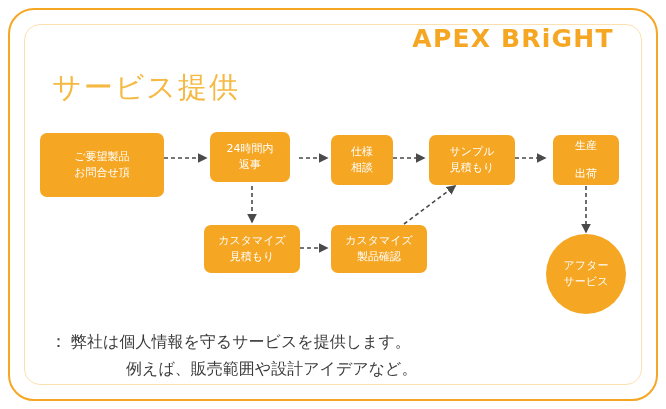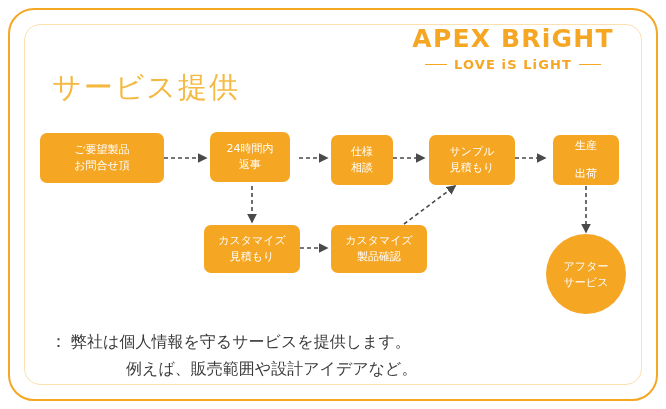--- a/index.html
+++ b/index.html
@@ -115,21 +115,21 @@
     background: #f5a623;
     color: #ffffff;
     border-radius: 50%;
     display: flex;
     flex-direction: column;
     align-items: center;
     justify-content: center;
     text-align: center;
     font-size: 11px;
     line-height: 1.5;
-    font-family: Liberation Serif, serif;
+    font-family: Liberation Mono, monospace;
   }
 
   
   .notice {
     position: absolute;
     left: 48px;
     top: 330px;
     width: 575px;
     color: #3b3b3b;
   }
@@ -164,25 +164,20 @@
 <body>
 
 <div class="slide">
 
   <div class="frame">
     <div class="frame-inner"></div>
   </div>
 
   <div class="brand">
     <div class="brand-name">APEX BRiGHT</div>
-    <div class="brand-tag-row">
-      <span class="brand-rule"></span>
-      <span class="brand-tagline">LOVE iS LiGHT</span>
-      <span class="brand-rule"></span>
-    </div>
   </div>
 
   <div class="page-title">サービス提供</div>
 
   <svg width="666" height="409" style="position:absolute;left:0;top:0;">
     <defs>
       <marker id="ar" markerWidth="6" markerHeight="6" refX="5" refY="3" orient="auto">
         <path d="M0,0 L6,3 L0,6 Z" fill="#4a4a4a"></path>
       </marker>
     </defs>
@@ -197,21 +192,21 @@
 
     <line x1="252" y1="186" x2="252" y2="222" stroke="#4a4a4a" stroke-width="1.6" stroke-dasharray="4,3" marker-end="url(#ar)"></line>
 
     <line x1="300" y1="248" x2="327" y2="248" stroke="#4a4a4a" stroke-width="1.6" stroke-dasharray="4,3" marker-end="url(#ar)"></line>
 
     <line x1="404" y1="224" x2="455" y2="186" stroke="#4a4a4a" stroke-width="1.6" stroke-dasharray="4,3" marker-end="url(#ar)"></line>
 
     <line x1="586" y1="186" x2="586" y2="232" stroke="#4a4a4a" stroke-width="1.6" stroke-dasharray="4,3" marker-end="url(#ar)"></line>
   </svg>
 
-  <div class="node" style="left:40px; top:133px; width:124px; height:50px;">
+  <div class="node" style="left:40px; top:133px; width:124px; height:64px;">
     <span class="ln">ご要望製品</span>
     <span class="ln">お問合せ頂</span>
   </div>
 
   <div class="node" style="left:210px; top:132px; width:80px; height:50px;">
     <span class="ln">24時間内</span>
     <span class="ln">返事</span>
   </div>
 
   <div class="node" style="left:331px; top:135px; width:62px; height:50px;">

